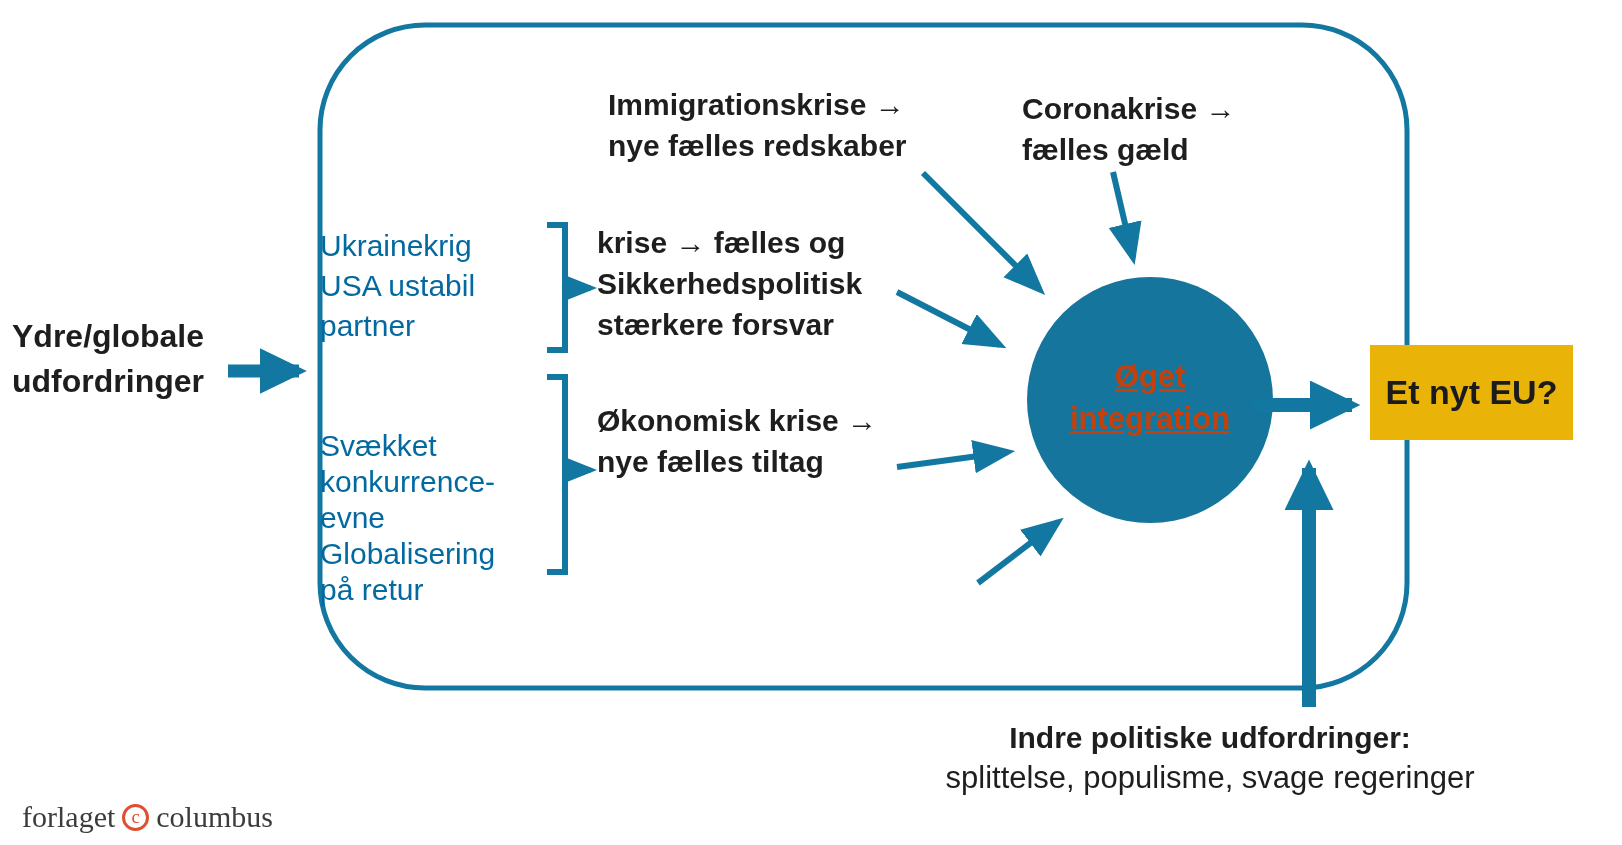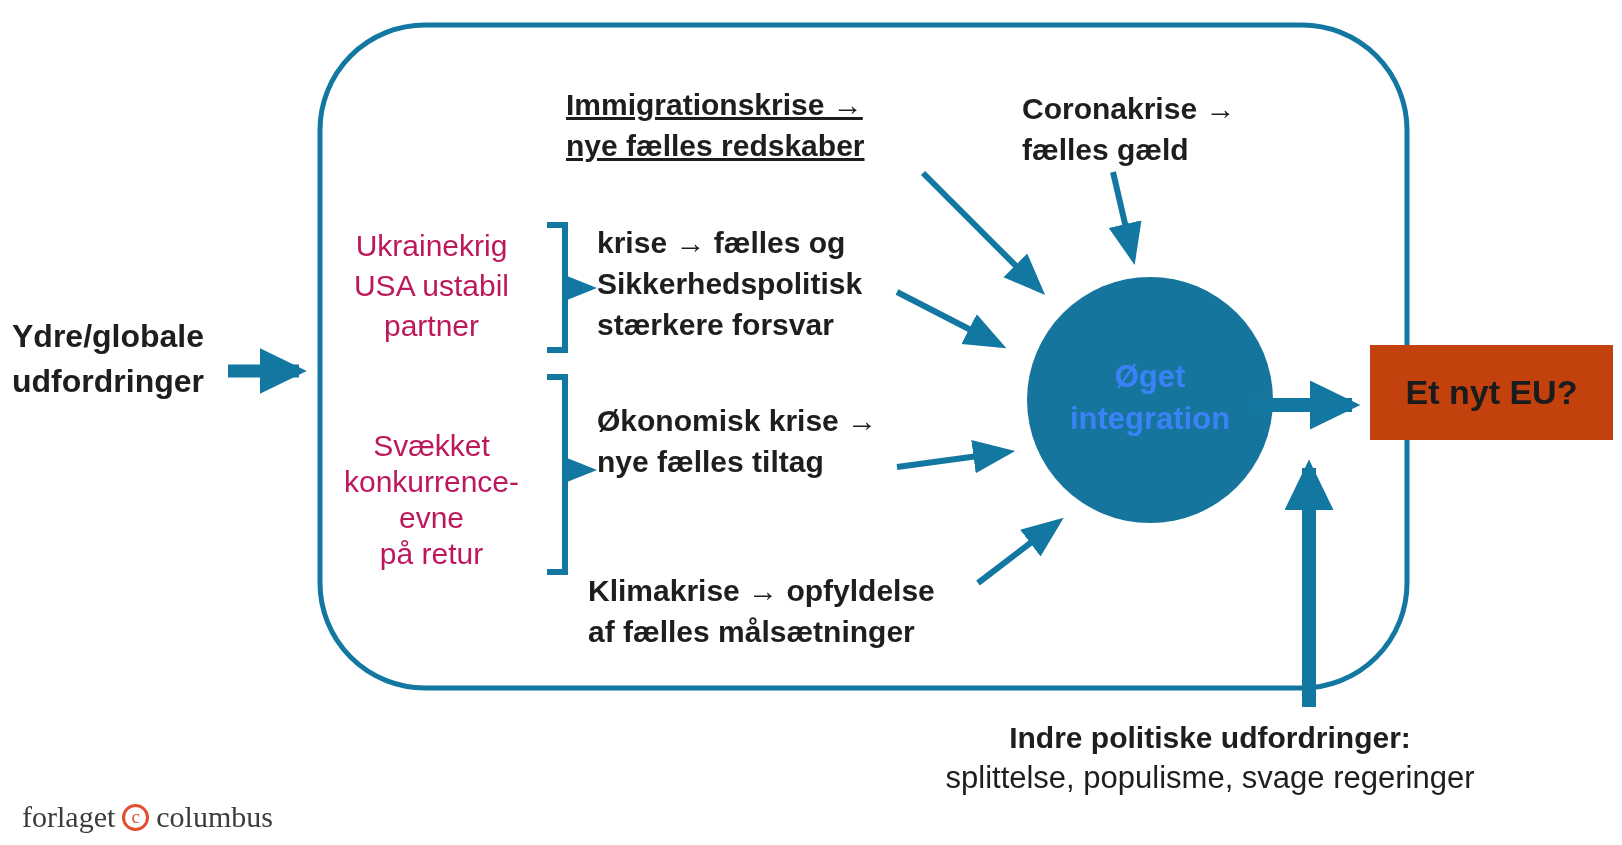--- a/index.html
+++ b/index.html
@@ -39,46 +39,47 @@
     left: 12px;
     top: 314px;
     font-weight: 700;
     font-size: 32px;
     line-height: 45px;
     white-space: nowrap;
   }
   .src-group {
     left: 320px;
     width: 223px;
-    text-align: center;
-    color: #be185d;
+    text-align: left;
+    color: #0369a1;
   }
   .security-sources { top: 226px; line-height: 40px; }
   .economy-sources  { top: 380px; line-height: 36px; margin-top: 48px; }
-  .immigration-label { left: 566px; top: 84px; text-decoration: underline; }
+  .immigration-label { left: 608px; top: 84px; }
   .corona-label      { left: 1022px; top: 88px; }
   .security-label    { left: 597px; top: 222px; }
   .economy-label     { left: 597px; top: 400px; }
   .climate-label     { left: 588px; top: 570px; }
   .circle-label {
     left: 1027px;
     top: 356px;
     width: 246px;
     text-align: center;
-    color: #3b82f6;
+    color: #c2410c;
     font-weight: 700;
     font-size: 31px;
     line-height: 42px;
+    text-decoration: underline;
   }
   .result-box {
     left: 1370px;
     top: 345px;
-    width: 243px;
+    width: 203px;
     height: 95px;
-    background: #c2410c;
+    background: #eab308;
     display: flex;
     align-items: center;
     justify-content: center;
   }
   .result-box span {
     font-weight: 700;
     font-size: 34px;
     color: #1b1b1d;
     white-space: nowrap;
   }
@@ -182,35 +183,32 @@
     <div>krise → fælles og</div>
     <div>Sikkerhedspolitisk</div>
     <div>stærkere forsvar</div>
   </div>
 
   <div class="abs lbl-bold economy-label">
     <div>Økonomisk krise →</div>
     <div>nye fælles tiltag</div>
   </div>
 
-  <div class="abs lbl-bold climate-label">
-    <div>Klimakrise → opfyldelse</div>
-    <div>af fælles målsætninger</div>
-  </div>
 
   <div class="abs lbl-reg src-group security-sources">
     <div>Ukrainekrig</div>
     <div>USA ustabil</div>
     <div>partner</div>
   </div>
 
   <div class="abs lbl-reg src-group economy-sources">
     <div>Svækket</div>
     <div>konkurrence-</div>
     <div>evne</div>
+    <div>Globalisering</div>
     <div>på retur</div>
   </div>
 
   <div class="abs circle-label">
     <div>Øget</div>
     <div>integration</div>
   </div>
 
   <div class="abs result-box">
     <span>Et nyt EU?</span>

